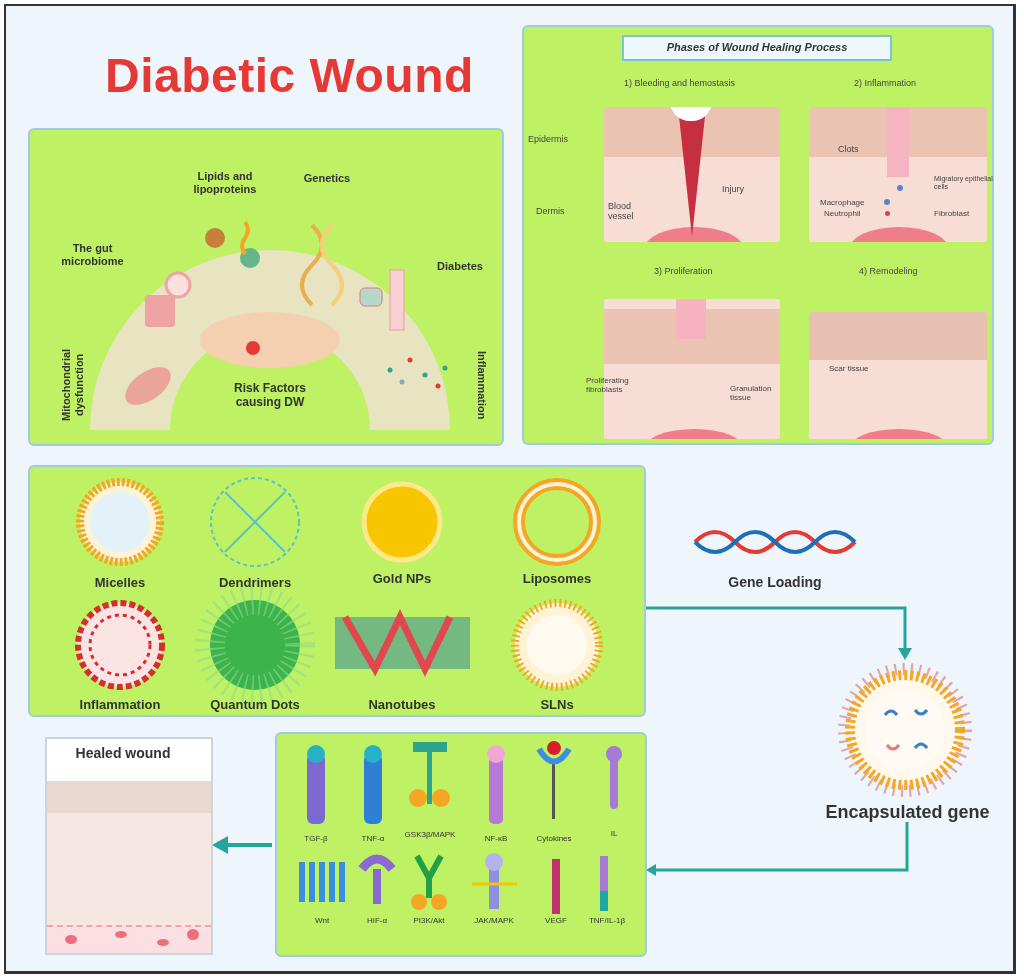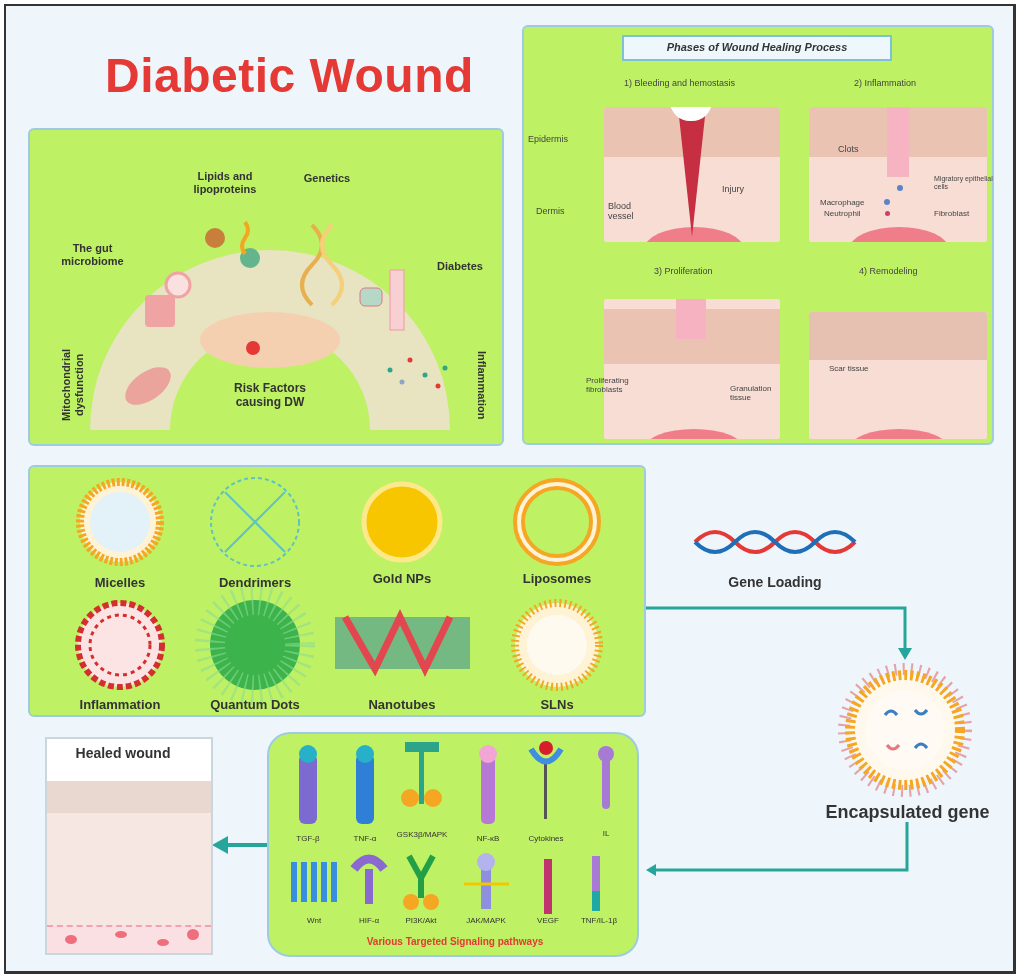--- a/index.html
+++ b/index.html
@@ -173,21 +173,21 @@
   <div style="position:absolute;left:0;top:42px;width:100%;height:32px;background:#e8d8cf;"></div>
   <div style="position:absolute;left:0;top:74px;width:100%;height:112px;background:#f6e7e3;"></div>
   <div style="position:absolute;left:0;top:186px;width:100%;height:30px;background:#fbe0e3;border-top:2px dashed #f2a3ad;"></div>
   <div style="position:absolute;left:18px;top:196px;width:12px;height:9px;border-radius:50%;background:#ef6e7e;"></div>
   <div style="position:absolute;left:68px;top:192px;width:12px;height:7px;border-radius:50%;background:#ef6e7e;"></div>
   <div style="position:absolute;left:110px;top:200px;width:12px;height:7px;border-radius:50%;background:#ef6e7e;"></div>
   <div style="position:absolute;left:140px;top:190px;width:12px;height:11px;border-radius:50%;background:#ef6e7e;"></div>
 </div>
 <div class="lbl" style="left:48px;top:745px;width:150px;font-size:14px;">Healed wound</div>
 
-<div class="panel" style="left:267px;top:732px;width:372px;height:225px;border-radius:23px;">
+<div class="panel" style="left:275px;top:732px;width:372px;height:225px;">
   <svg width="372" height="225" style="left:0;top:0;">
     <g>
         <rect x="30" y="20" width="18" height="70" rx="6" fill="#7d6ad1"></rect>
         <circle cx="39" cy="20" r="9" fill="#26b1c8"></circle>
       </g>
     <g>
         <rect x="87" y="20" width="18" height="70" rx="6" fill="#2f7fd6"></rect>
         <circle cx="96" cy="20" r="9" fill="#26b1c8"></circle>
       </g>
     <g>
@@ -244,14 +244,13 @@
   <div class="sig-label" style="left:123px;top:96px;">GSK3β/MAPK</div>
   <div class="sig-label" style="left:189px;top:100px;">NF-κB</div>
   <div class="sig-label" style="left:247px;top:100px;">Cytokines</div>
   <div class="sig-label" style="left:307px;top:95px;">IL</div>
   <div class="sig-label" style="left:15px;top:182px;">Wnt</div>
   <div class="sig-label" style="left:70px;top:182px;">HIF-α</div>
   <div class="sig-label" style="left:122px;top:182px;">PI3K/Akt</div>
   <div class="sig-label" style="left:187px;top:182px;">JAK/MAPK</div>
   <div class="sig-label" style="left:249px;top:182px;">VEGF</div>
   <div class="sig-label" style="left:300px;top:182px;">TNF/IL-1β</div>
-  <div style="position:absolute;left:0;top:202px;width:372px;text-align:center;font-size:10px;font-weight:bold;color:#e53935;">Various Targeted Signaling pathways</div>
 </div>
 
 </body></html>

